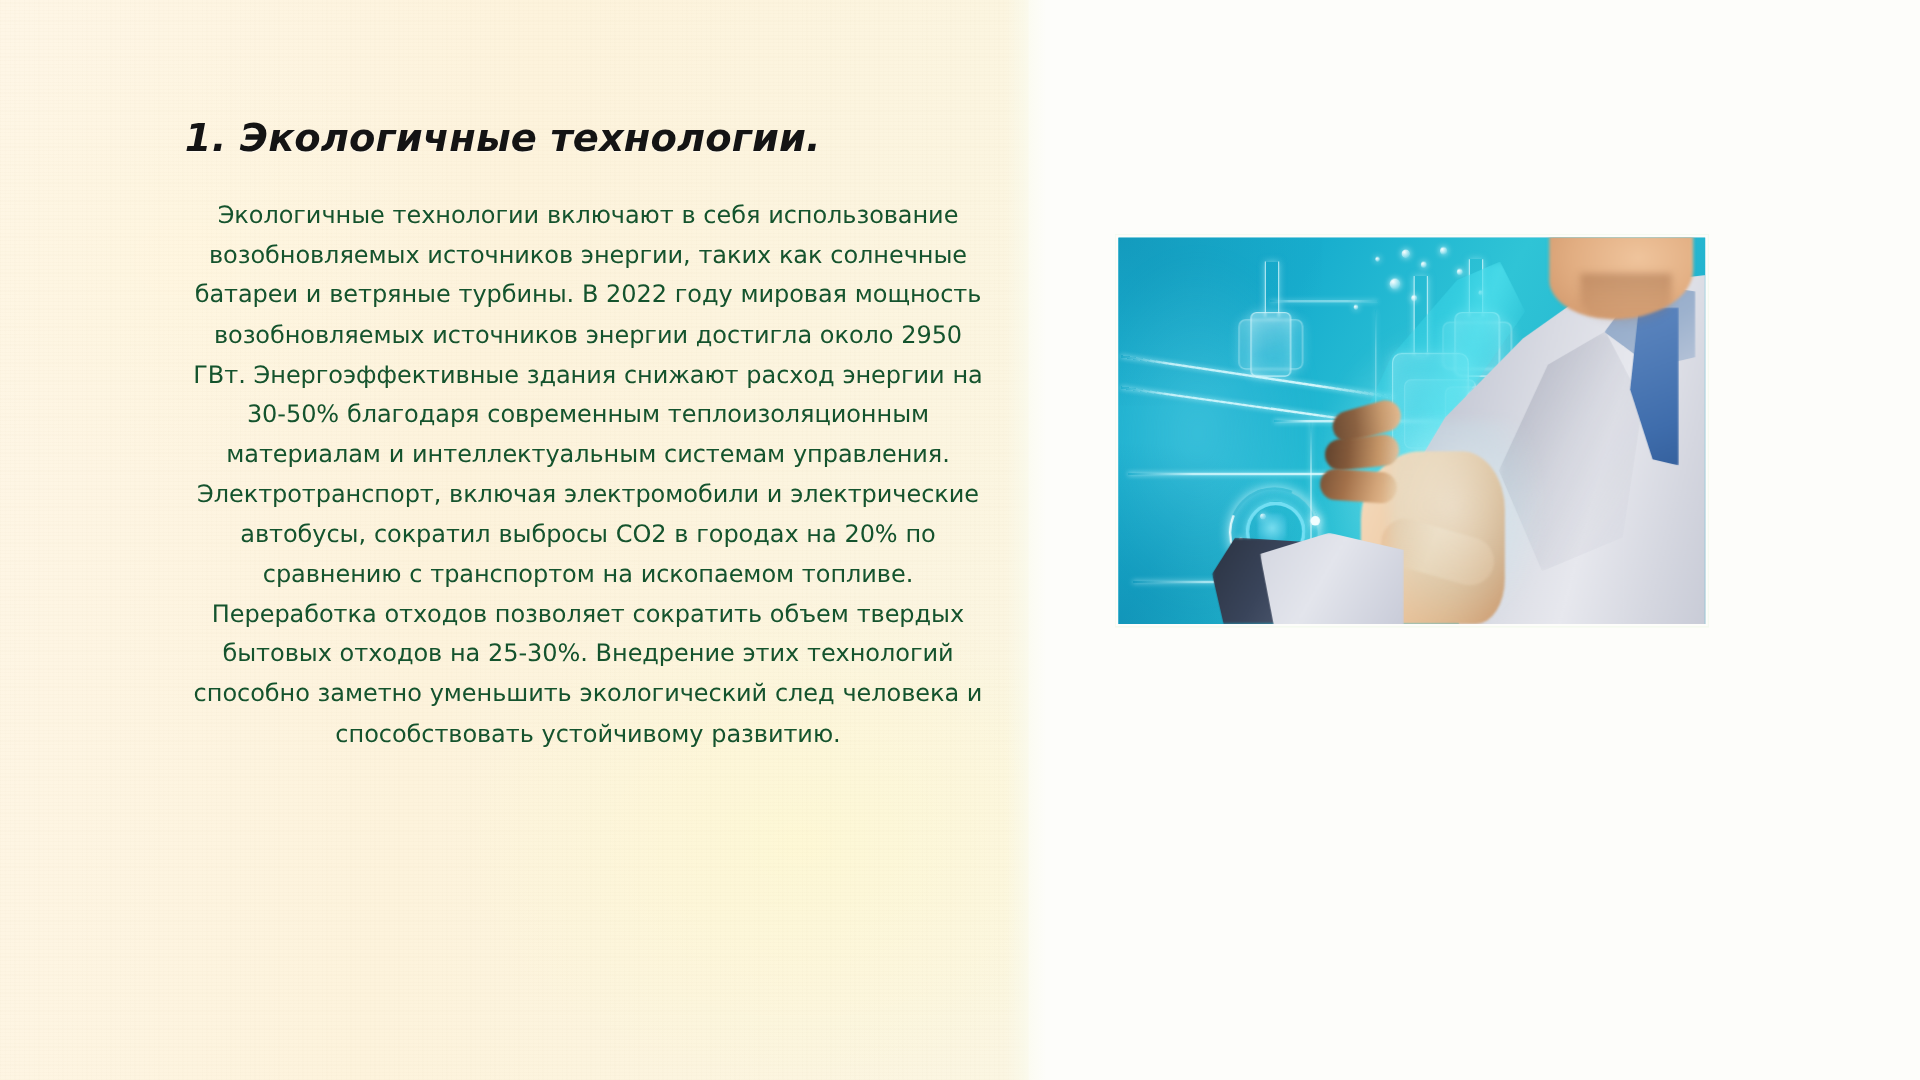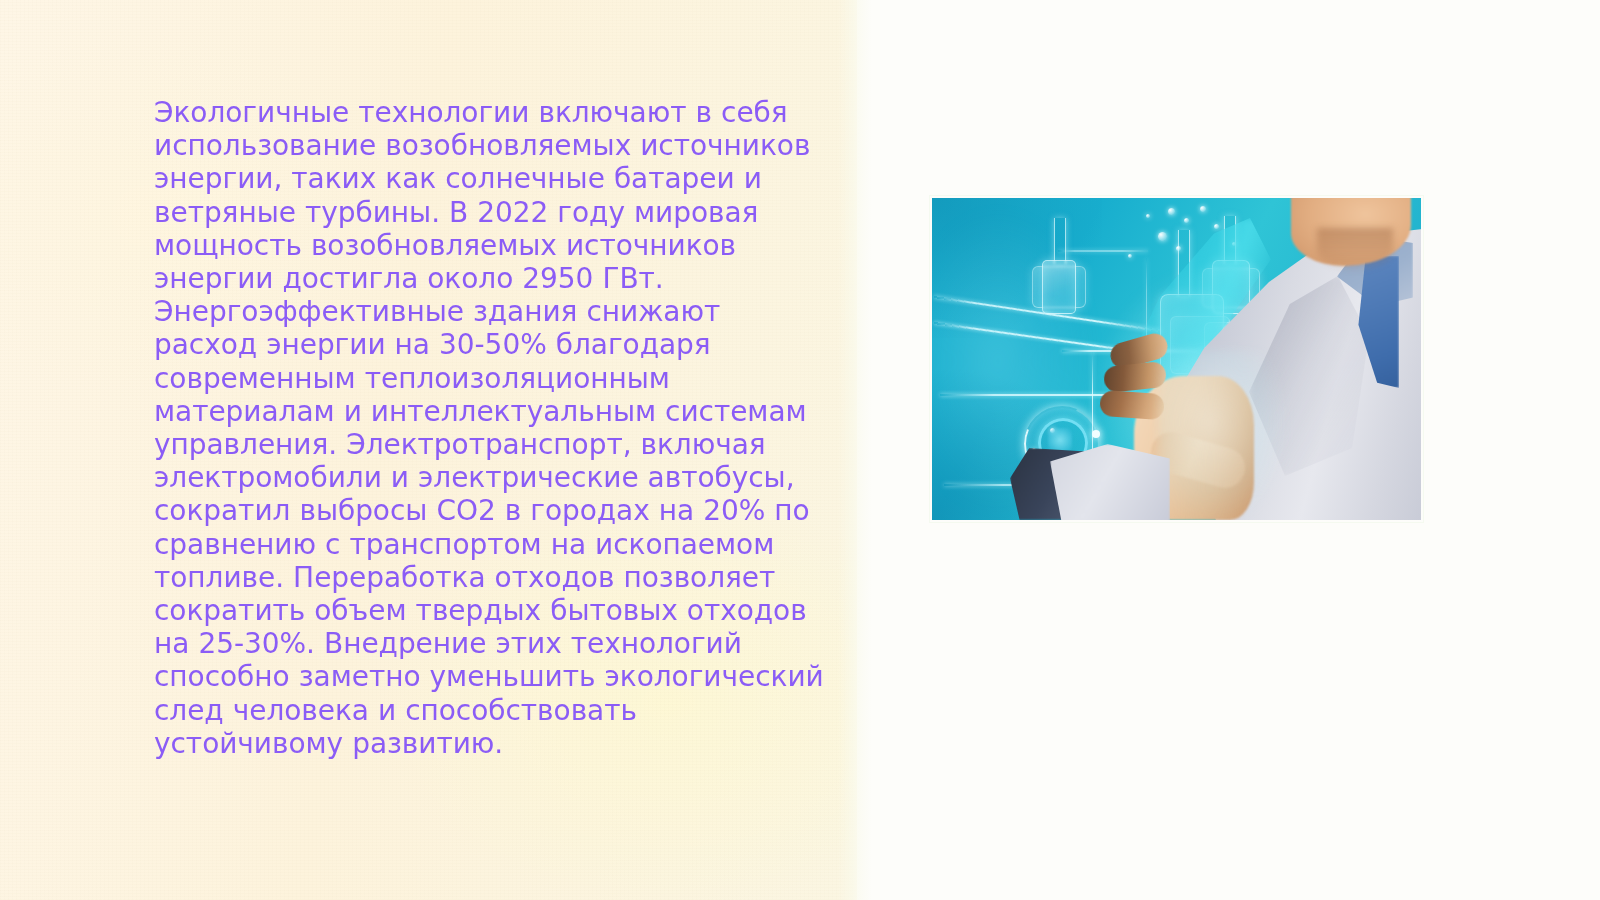--- a/index.html
+++ b/index.html
@@ -66,28 +66,28 @@
     font-size: 32px;
     font-weight: 700;
     font-style: italic;
     color: #141414;
     letter-spacing: 0.1px;
     line-height: 1.22;
     margin: 0 0 28px 0;
     text-shadow: 0 1px 0 rgba(255,255,255,0.5);
   }
   #body-text {
-    font-size: 28px;
+    font-size: 20px;
     font-weight: 400;
-    color: #8b5cf6;
+    color: #14532d;
     line-height: 33.2px;
     margin: 0;
     letter-spacing: -0.05px;
     word-spacing: 0.2px;
-    text-align: left;
+    text-align: center;
   }
 
   
   #photo-frame {
     position: absolute;
     left: 932px;
     top: 198px;
     width: 489px;
     height: 322px;
     overflow: hidden;
@@ -374,20 +374,21 @@
 </style>
 </head>
 <body>
 
 <div id="slide">
 
   <div id="left-panel"></div>
   <div id="left-panel-edge"></div>
 
   <div id="text-col">
+    <h1 id="slide-title">1. Экологичные технологии.</h1>
     <p id="body-text">Экологичные технологии включают в себя использование возобновляемых источников энергии, таких как солнечные батареи и ветряные турбины. В 2022 году мировая мощность возобновляемых источников энергии достигла около 2950 ГВт. Энергоэффективные здания снижают расход энергии на 30-50% благодаря современным теплоизоляционным материалам и интеллектуальным системам управления. Электротранспорт, включая электромобили и электрические автобусы, сократил выбросы CO2 в городах на 20% по сравнению с транспортом на ископаемом топливе. Переработка отходов позволяет сократить объем твердых бытовых отходов на 25-30%. Внедрение этих технологий способно заметно уменьшить экологический след человека и способствовать устойчивому развитию.</p>
   </div>
 
   <div id="photo-frame">
     <div id="photo">
 
       <div class="glow-left"></div>
       <div class="shade-tl"></div>
       <div class="shade-bl"></div>
 

